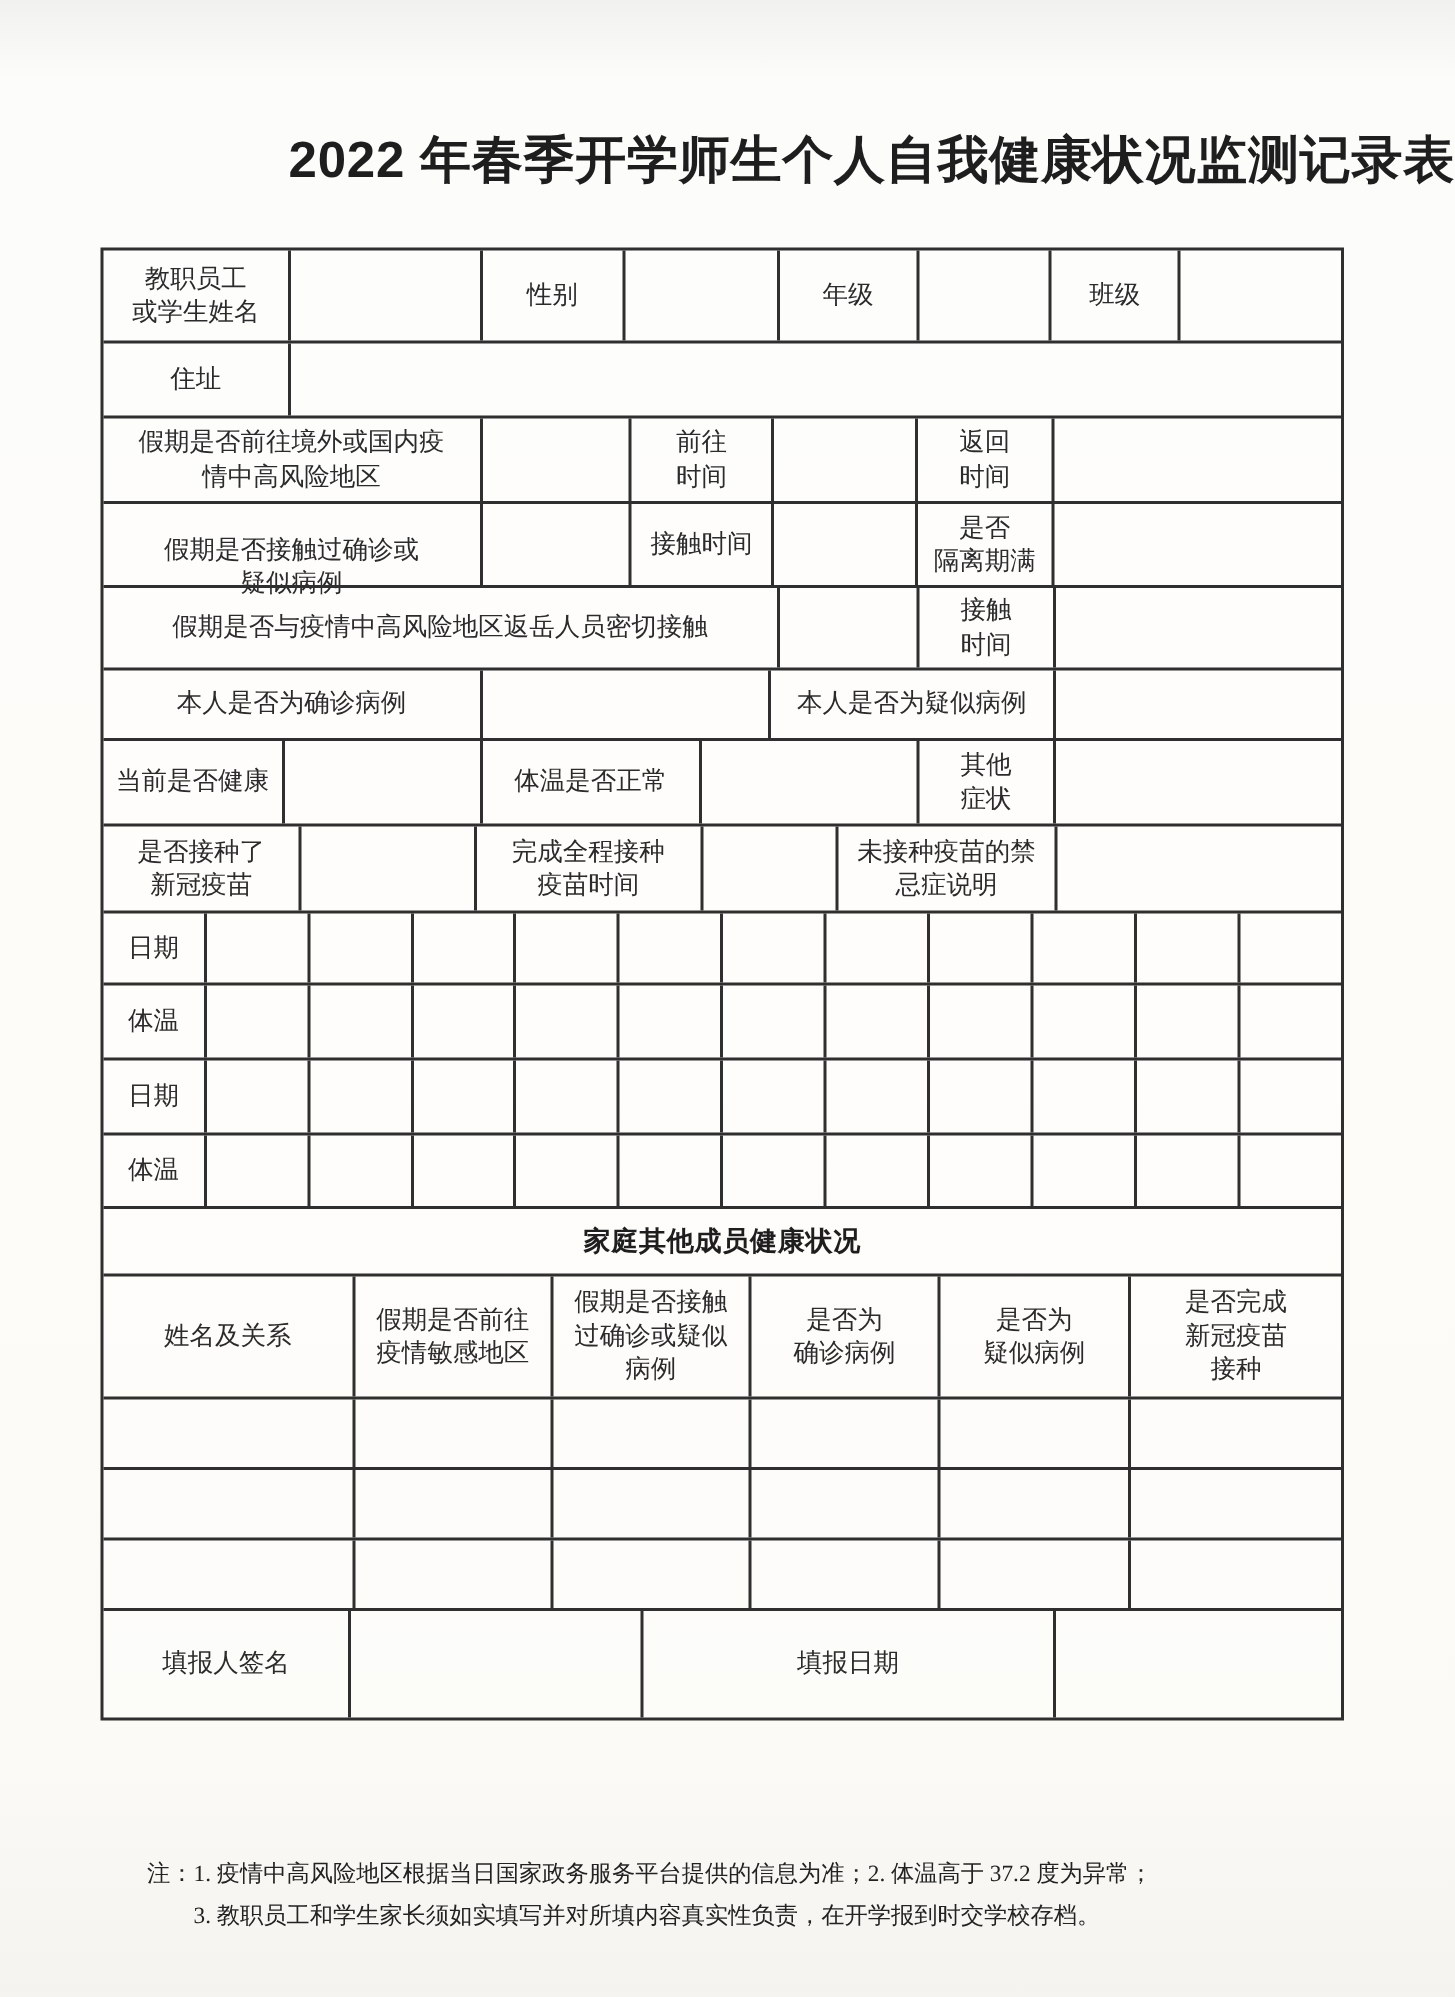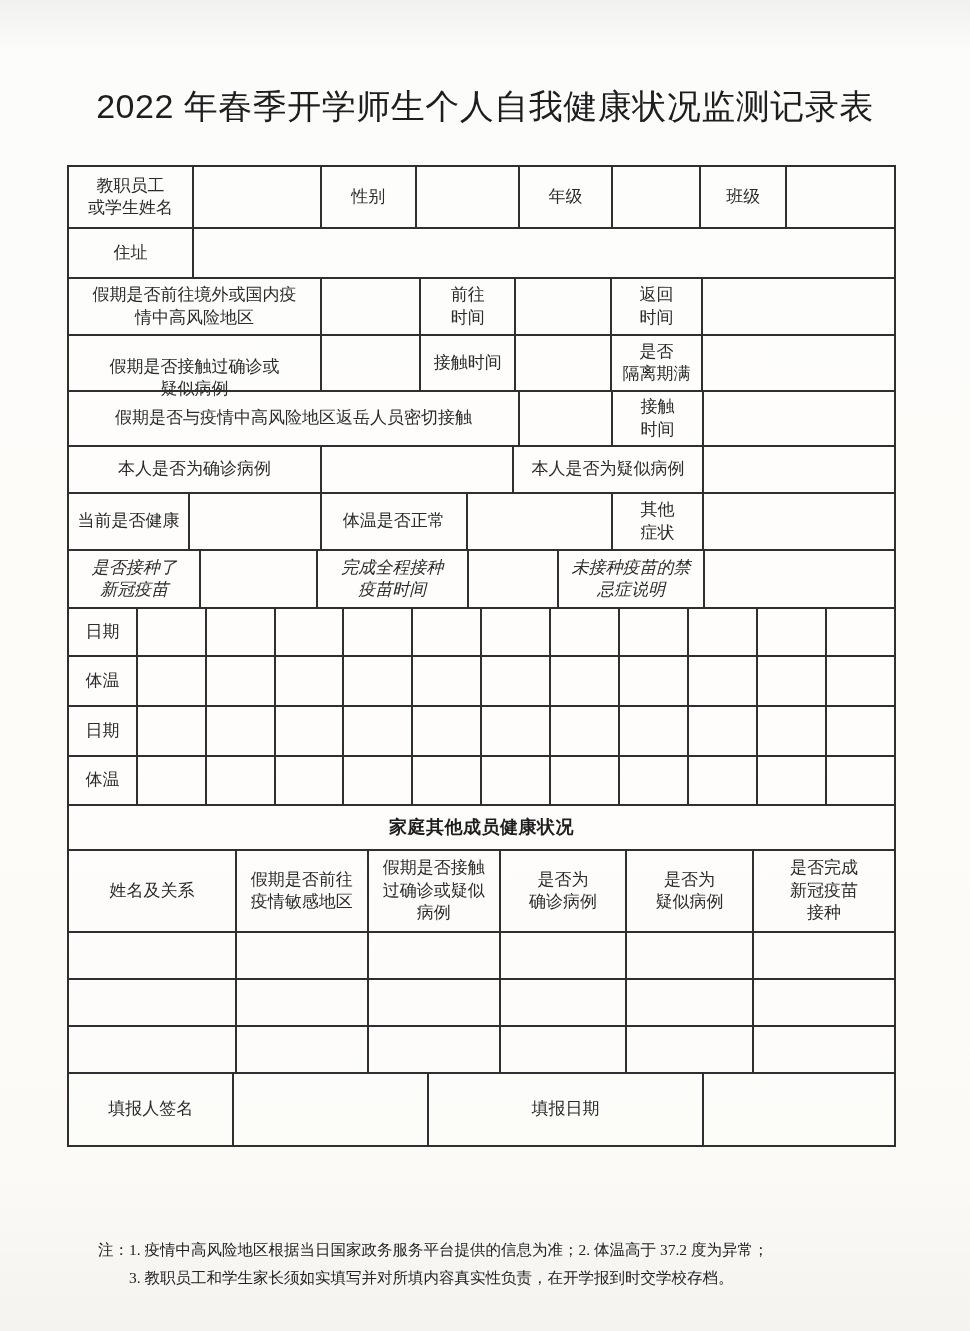--- a/index.html
+++ b/index.html
@@ -8,23 +8,23 @@
     font-family:"Liberation Serif","DejaVu Serif",serif;
     color:#2b2b2b;
     background:#f2f1ee;
   }
   .page{
     position:relative;width:970px;height:1331px;overflow:hidden;
     background:linear-gradient(180deg,#f1f1ef 0%,#fcfcfa 4%,#fdfcf9 55%,#fbfaf6 88%,#f4f3f0 100%);
   }
   .title{
     position:absolute;top:84px;left:0;width:100%;
-    text-align:center;
+    text-align:right;
     font-family:"Liberation Sans","DejaVu Sans",sans-serif;
-    font-size:34px;font-weight:normal;letter-spacing:0.5px;
+    font-size:34px;font-weight:bold;letter-spacing:0.5px;
     color:#1e1e1e;
   }
   .form-table{
     position:absolute;left:67px;top:165px;width:825px;
     border:2px solid #2f2f2f;
     display:flex;flex-direction:column;
     background:rgba(255,255,255,0.35);
   }
   .row{display:flex;width:100%;}
   .row + .row{border-top:2px solid #2f2f2f;}
@@ -105,21 +105,21 @@
       </div>
       <div class="row" style="height: 55px;">
         <div class="cell" style="flex: 0 0 14.4%;">当前是否健康</div>
         <div class="cell" style="flex: 0 0 16%;"></div>
         <div class="cell" style="flex: 0 0 17.7%;">体温是否正常</div>
         <div class="cell" style="flex: 0 0 17.6%;"></div>
         <div class="cell" style="flex: 0 0 11%;">其他
 症状</div>
         <div class="cell" style="flex: 1 1 0px;"></div>
       </div>
-      <div class="row" style="height: 56px; font-style: italic;">
+      <div class="row" style="height: 56px;">
         <div class="cell" style="flex: 0 0 15.8%;">是否接种了
 新冠疫苗</div>
         <div class="cell" style="flex: 0 0 14.1%;"></div>
         <div class="cell" style="flex: 0 0 18.3%;">完成全程接种
 疫苗时间</div>
         <div class="cell" style="flex: 0 0 11%;"></div>
         <div class="cell" style="flex: 0 0 17.6%;">未接种疫苗的禁
 忌症说明</div>
         <div class="cell" style="flex: 1 1 0px;"></div>
       </div>

